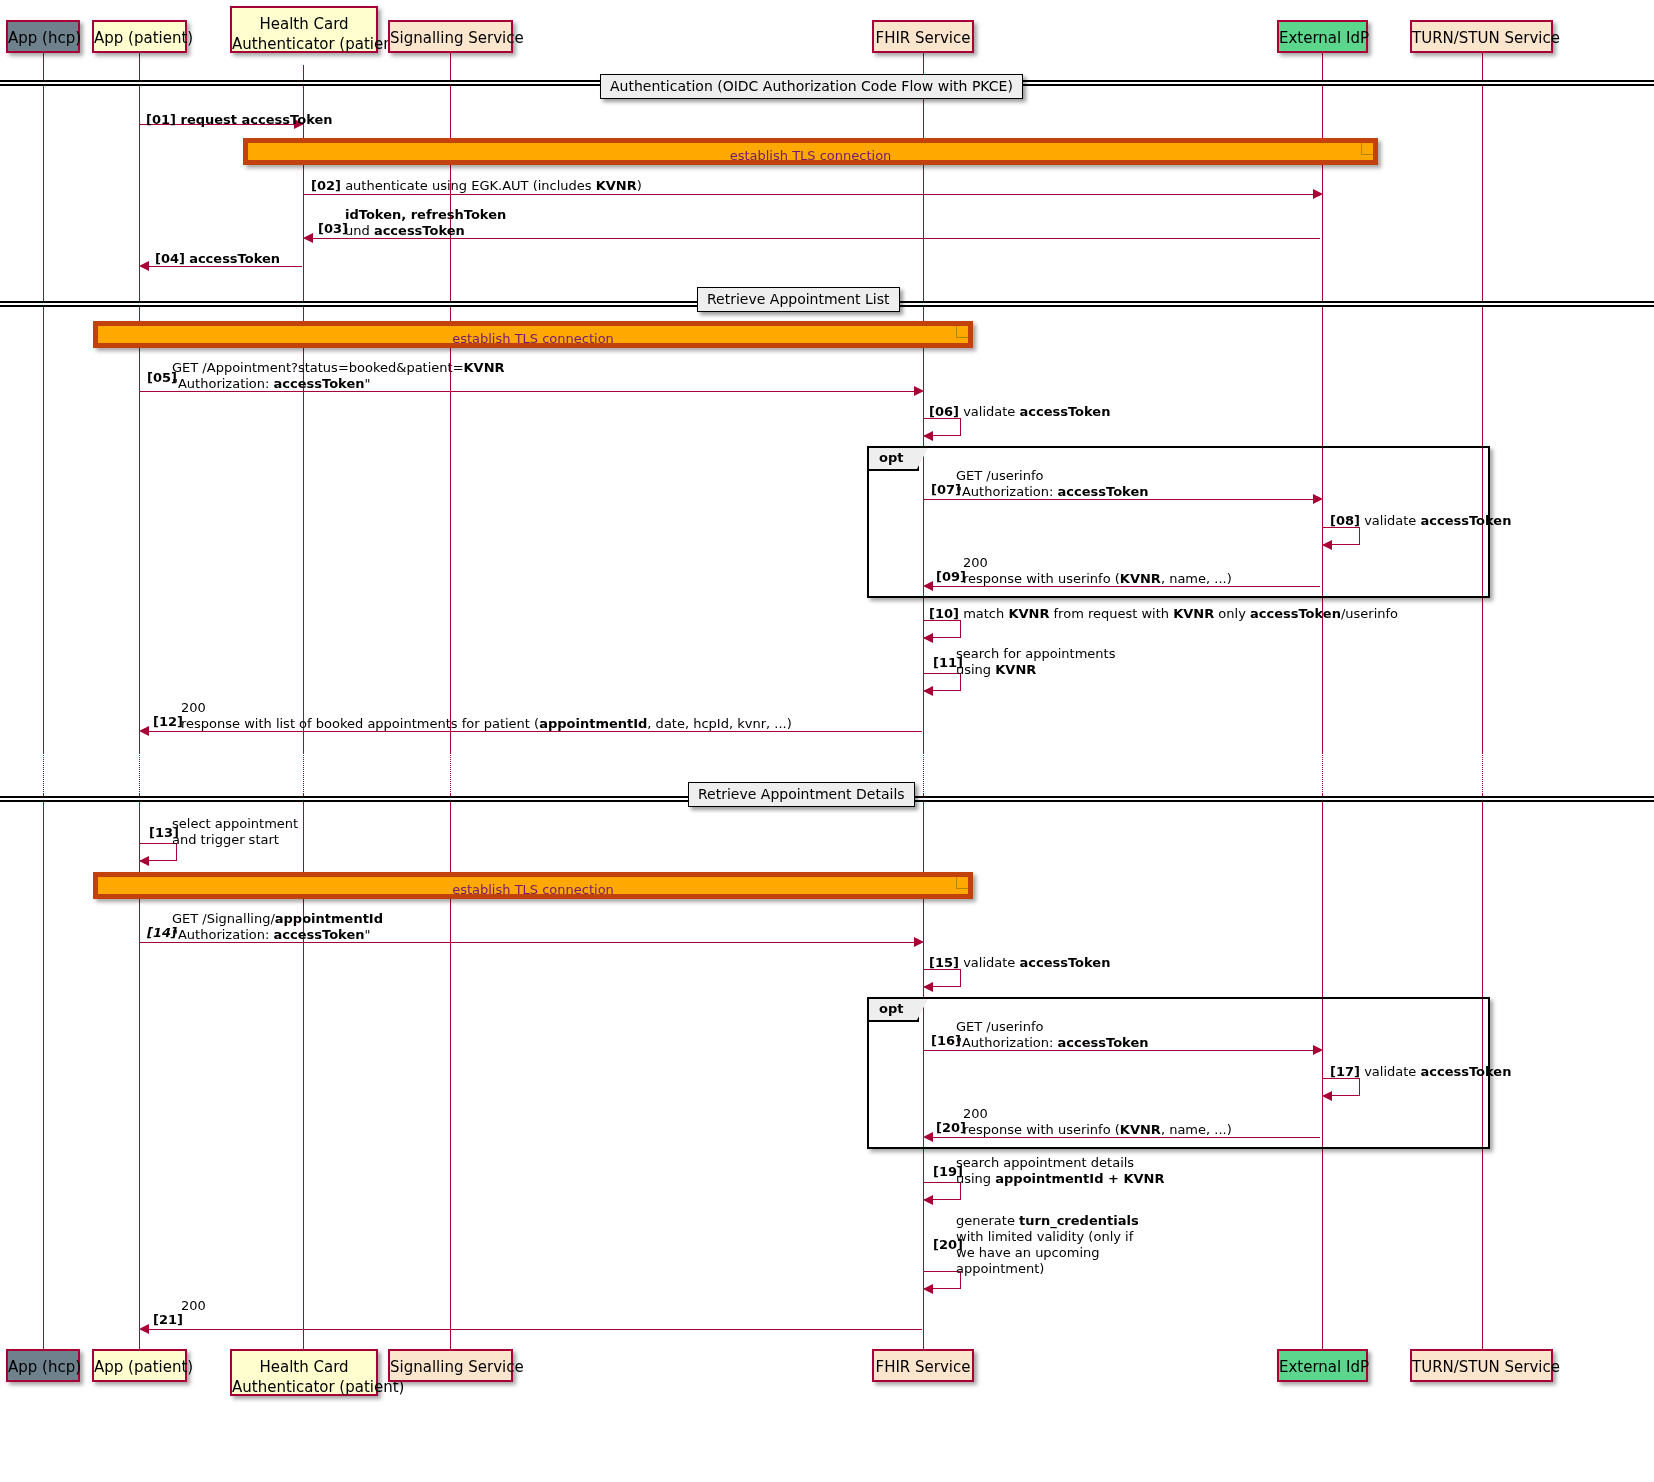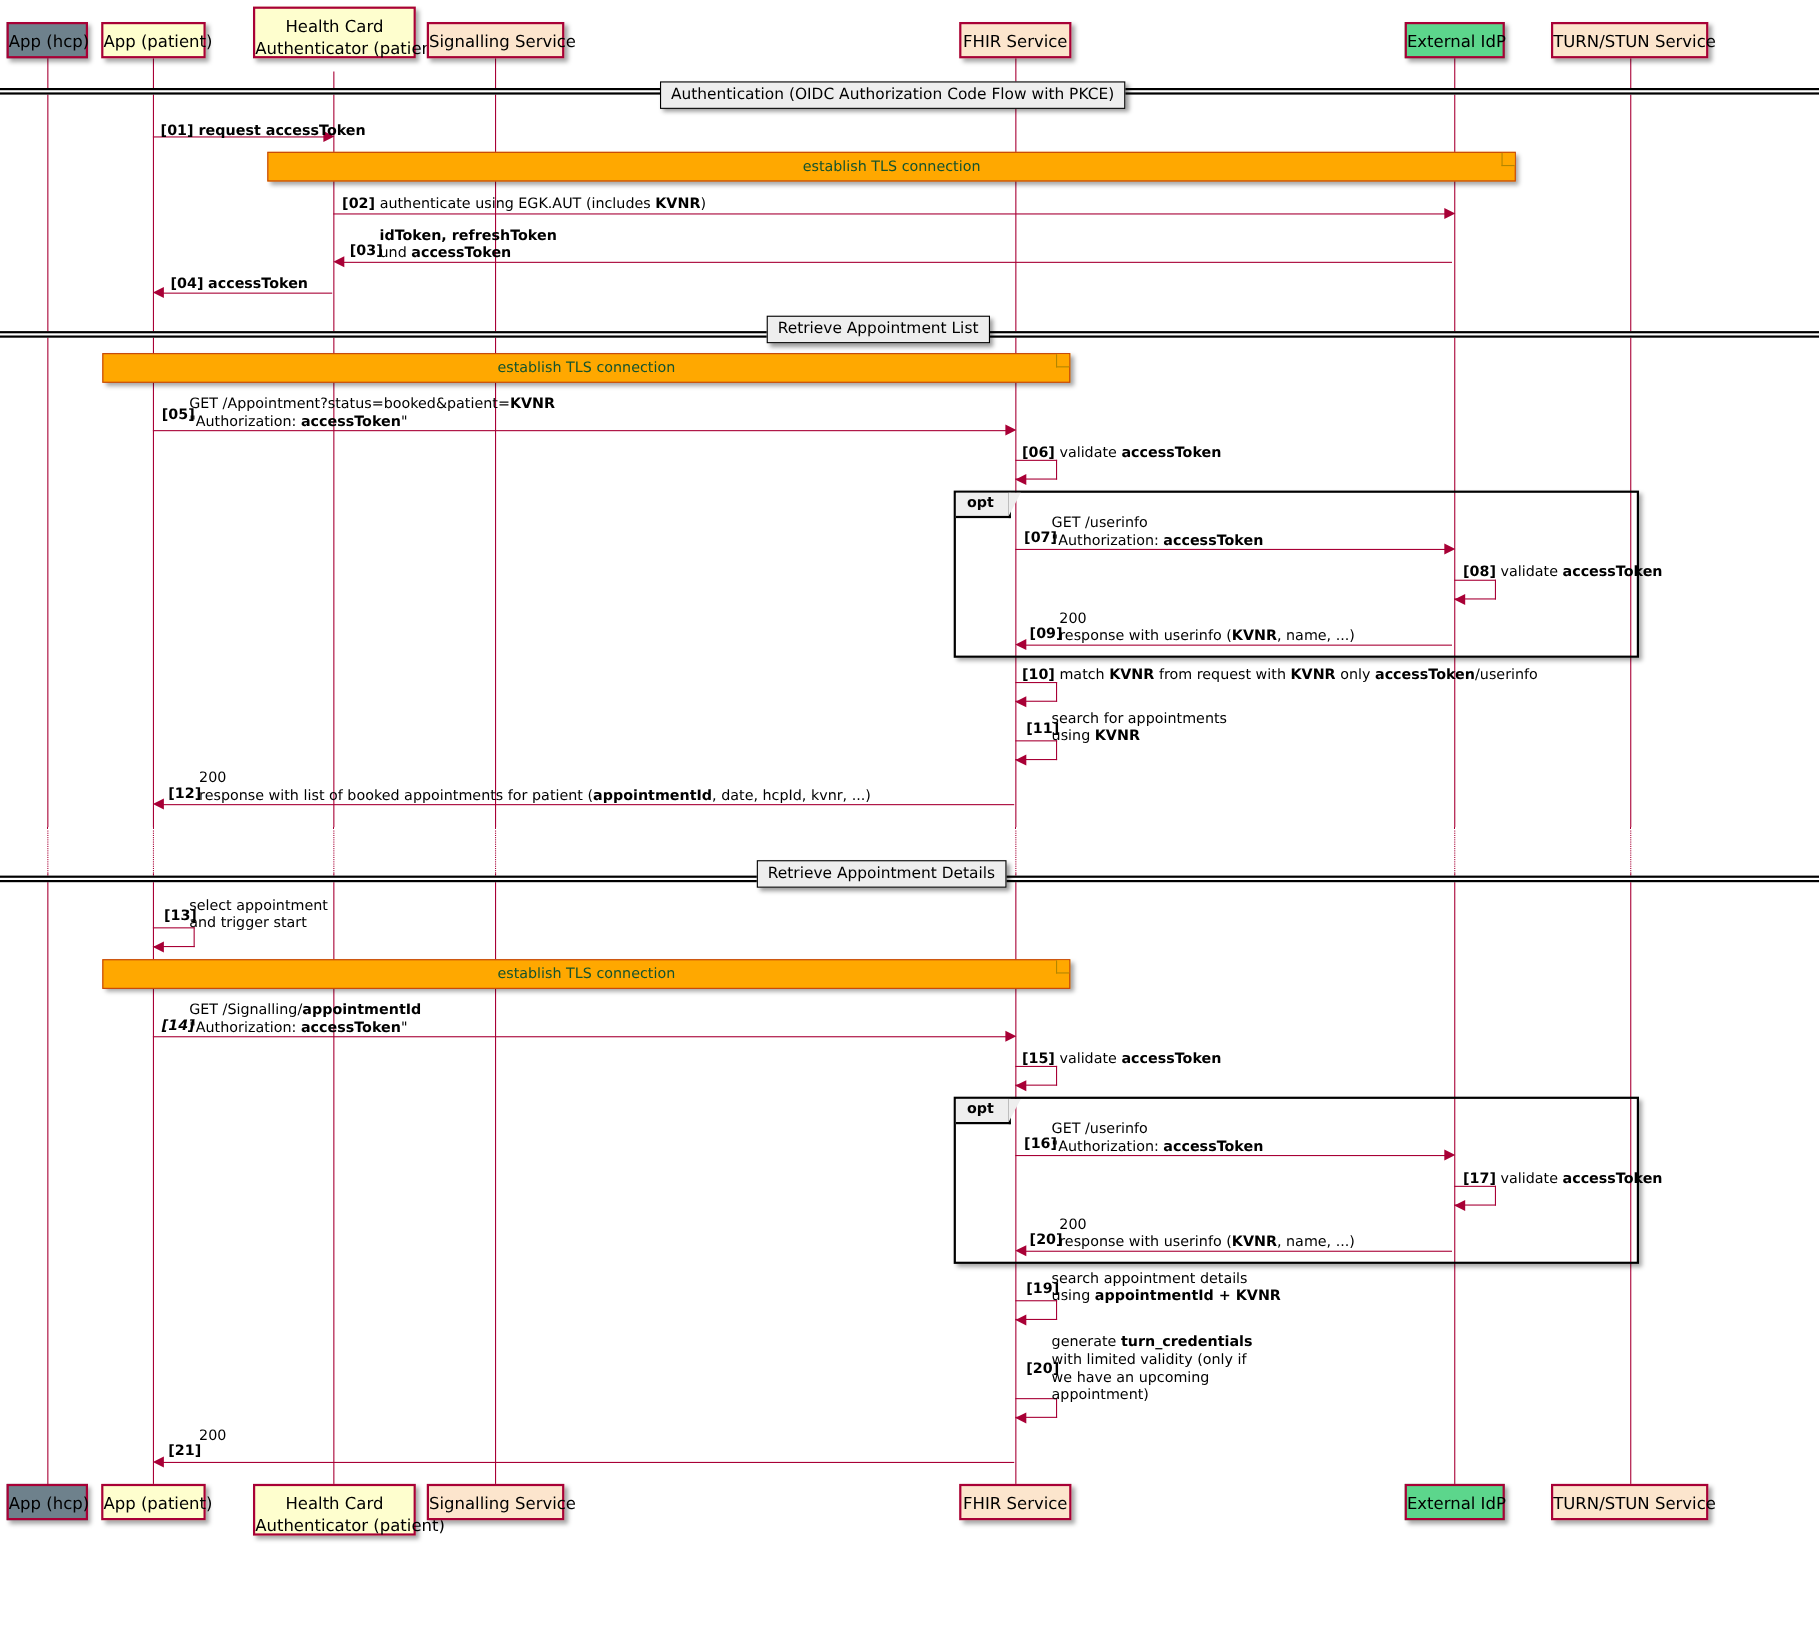--- a/index.html
+++ b/index.html
@@ -68,22 +68,22 @@
     padding: 3px 9px 4px 9px;
     white-space: nowrap;
     box-shadow: 3px 3px 4px rgba(0,0,0,0.4);
   }
 
   
   .tlsbar {
     position: absolute;
     box-sizing: border-box;
     background: #FFA800;
-    border: 1px solid #c2410c;
-    color: #14532d;
+    border: 5px solid #c2410c;
+    color: #701a75;
     font-size: 13px;
     text-align: center;
     line-height: 26px;
     box-shadow: 3px 3px 4px rgba(0,0,0,0.35);
   }
   .tlsbar .fold {
     position: absolute;
     right: 0; top: 0;
     width: 11px; height: 11px;
     background: #FFA800;

